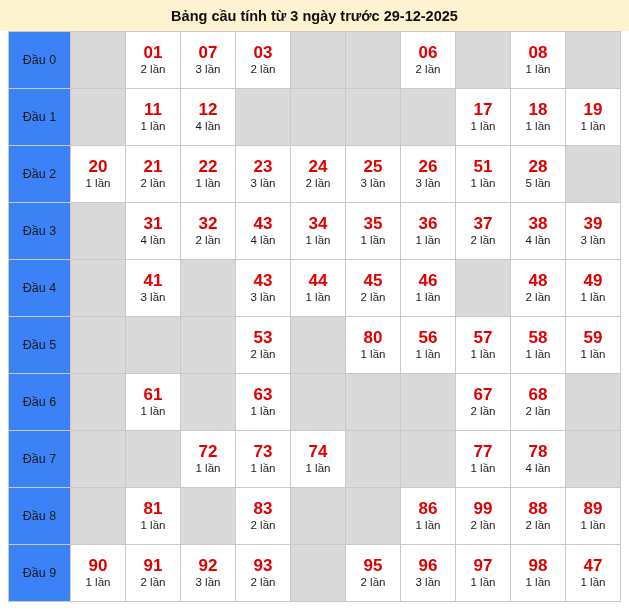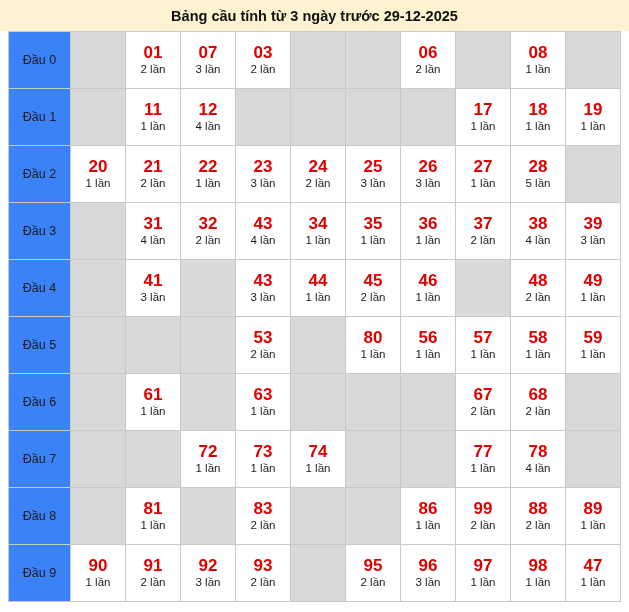--- a/index.html
+++ b/index.html
@@ -164,21 +164,21 @@
             </td>
             <td class="cell">
               <span class="num">25</span>
               <span class="cnt">3 lần</span>
             </td>
             <td class="cell">
               <span class="num">26</span>
               <span class="cnt">3 lần</span>
             </td>
             <td class="cell">
-              <span class="num">27</span>
+              <span class="num">51</span>
               <span class="cnt">1 lần</span>
             </td>
             <td class="cell">
               <span class="num">28</span>
               <span class="cnt">5 lần</span>
             </td>
             <td class="cell empty"></td>
           </tr>
           <tr>
             <td class="head">Đầu 3</td>

